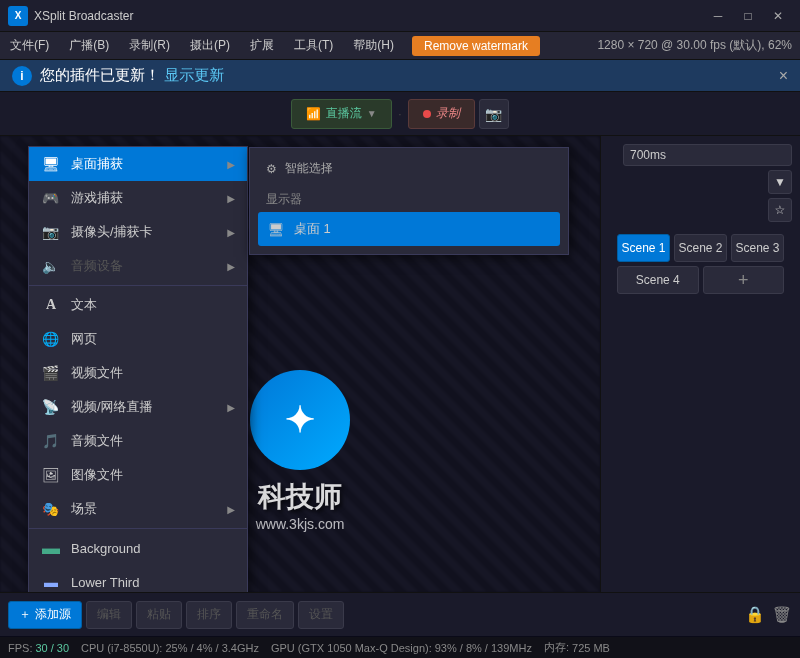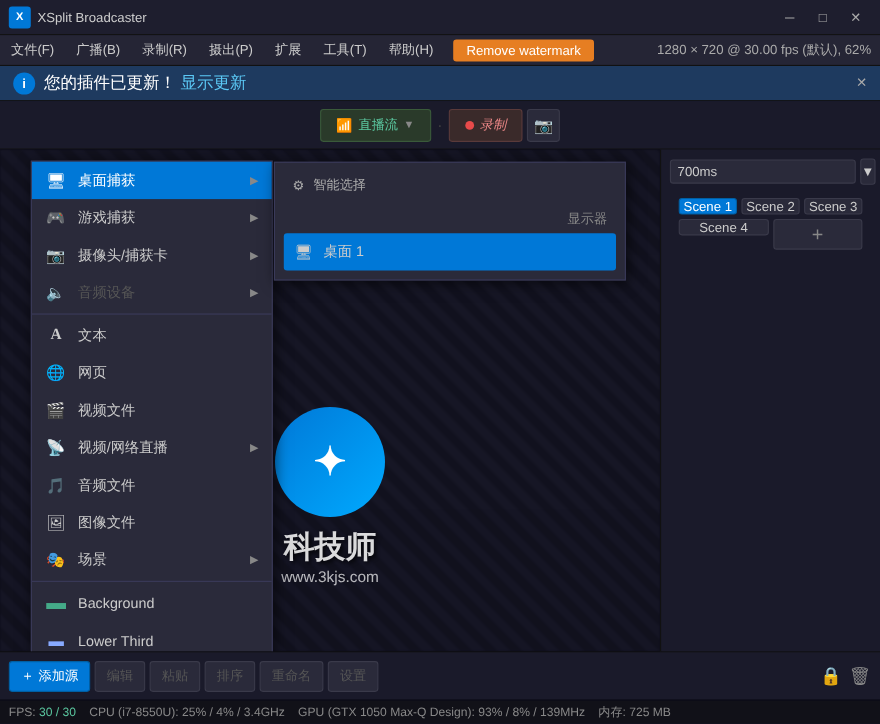--- a/index.html
+++ b/index.html
@@ -206,23 +206,24 @@
       background: #1a1a2a;
       border-left: 1px solid #111;
       display: flex;
       flex-direction: column;
     }
     .scene-controls {
       padding: 8px;
     }
     .delay-row {
       display: flex;
-      align-items: center;
+      align-items: flex-end;
       gap: 4px;
       margin-bottom: 8px;
+      flex-direction: column;
     }
     .delay-input {
       flex: 1;
       background: #2a2a3a;
       border: 1px solid #3a3a4a;
       color: #ccc;
       padding: 3px 6px;
       font-size: 12px;
       border-radius: 3px;
     }
@@ -239,21 +240,21 @@
       justify-content: center;
       border-radius: 3px;
     }
     .scene-grid {
       display: grid;
       grid-template-columns: 1fr 1fr 1fr;
       gap: 4px;
       padding: 4px 8px;
     }
     .scene-btn {
-      height: 15px;
+      height: 28px;
       background: #2a2a3a;
       border: 1px solid #3a3a4a;
       border-radius: 3px;
       color: #ccc;
       font-size: 12px;
       cursor: pointer;
       display: flex;
       align-items: center;
       justify-content: center;
     }
@@ -342,21 +343,20 @@
       margin-bottom: 6px;
       padding: 4px 8px;
       display: flex;
       align-items: center;
       gap: 8px;
     }
     .submenu-section {
       color: #888;
       font-size: 12px;
       padding: 4px 8px;
-      text-align: right;
     }
     .submenu-item {
       height: 34px;
       display: flex;
       align-items: center;
       padding: 0 8px;
       gap: 8px;
       cursor: pointer;
       color: #ccc;
       font-size: 13px;

